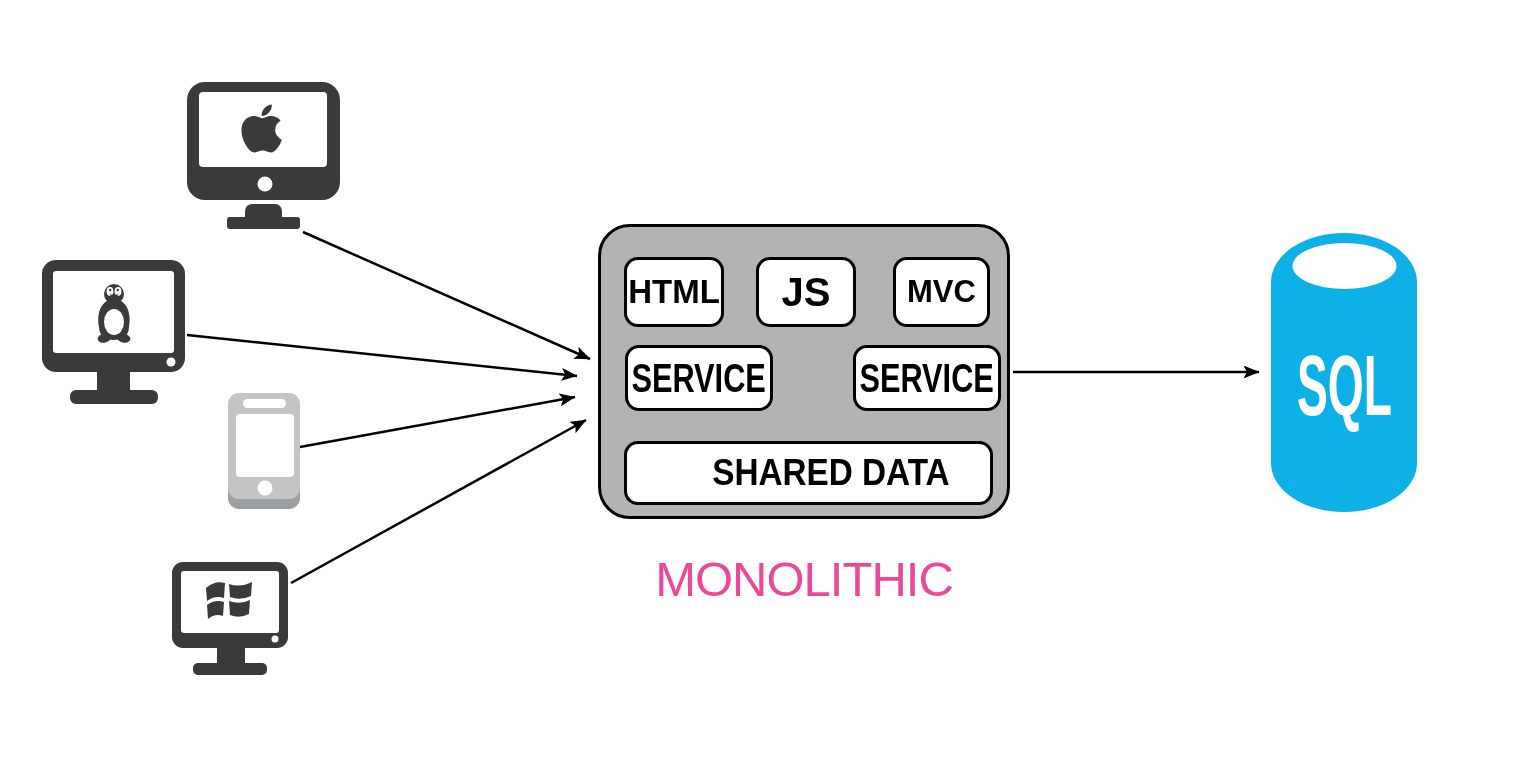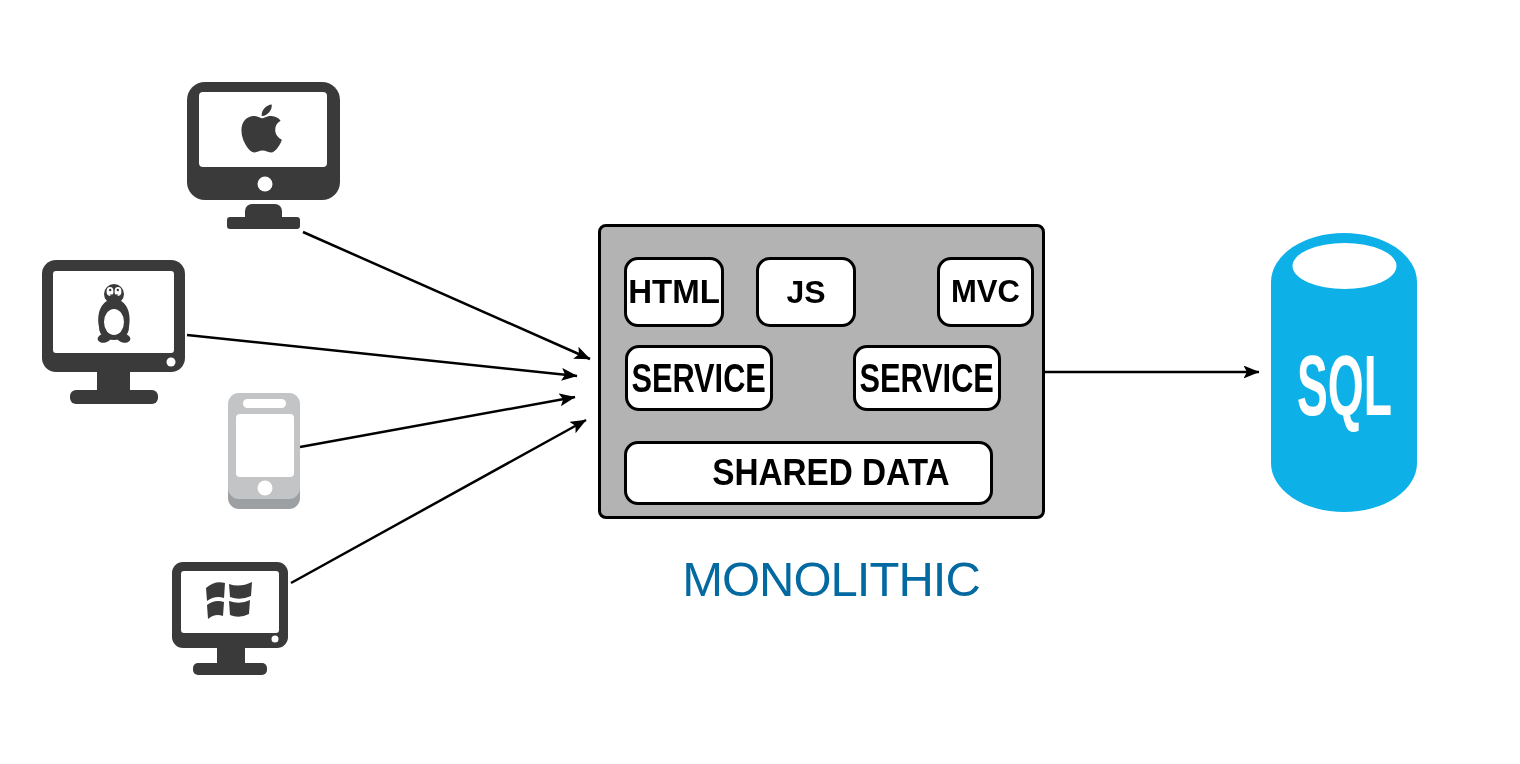--- a/index.html
+++ b/index.html
@@ -9,40 +9,40 @@
   }
   .layer{position:absolute;left:0;top:0;width:1520px;height:764px;}
   .dev{position:absolute;}
   .dev-fill{fill:var(--device,#3a3a3a);}
   .white-fill{fill:#ffffff;}
   .phone-body{fill:var(--phone-body,#c2c4c6);}
   .phone-shadow{fill:var(--phone-shadow,#9da0a3);}
   .db-fill{fill:var(--database-fill,#0db1e8);}
   .arrow-line{stroke:var(--arrow,#000);stroke-width:2.5;fill:none;}
   .monolith{
-    position:absolute;left:598px;top:224px;width:447px;height:295px;
+    position:absolute;left:598px;top:224px;width:412px;height:295px;
     background:var(--monolith-fill,#b3b3b3);
-    border:3.5px solid #000;border-radius:8px;box-sizing:border-box;
+    border:3.5px solid #000;border-radius:32px;box-sizing:border-box;
   }
   .comp{
     position:absolute;background:#fff;border:3px solid #000;border-radius:14px;
     box-sizing:border-box;display:flex;align-items:center;justify-content:center;
     font-weight:bold;color:#000;white-space:nowrap;overflow:visible;
   }
   .comp-html{left:23px;top:30px;width:100px;height:70px;font-size:33px;}
-  .comp-js{left:155px;top:30px;width:100px;height:70px;font-size:32px;}
-  .comp-mvc{left:292px;top:30px;width:97px;height:70px;font-size:31px;margin-left:44px;}
+  .comp-js{left:155px;top:30px;width:100px;height:70px;font-size:40px;}
+  .comp-mvc{left:292px;top:30px;width:97px;height:70px;font-size:31px;}
   .comp-service-left{left:24px;top:118px;width:148px;height:66px;}
   .comp-service-right{left:252px;top:118px;width:148px;height:66px;}
   .comp-shared{left:23px;top:214px;width:369px;height:64px;padding-left:45px;}
   .squeeze-service{font-size:41px;transform:scaleX(.75);display:inline-block;}
   .squeeze-shared{font-size:37px;transform:scaleX(.90);display:inline-block;}
   .caption{
-    position:absolute;left:625px;top:551px;width:412px;text-align:center;
-    font-size:49px;line-height:57px;font-weight:400;color:#0369a1;letter-spacing:-1px;
+    position:absolute;left:598px;top:551px;width:412px;text-align:center;
+    font-size:49px;line-height:57px;font-weight:400;color:#ec4899;letter-spacing:-1px;
   }
   .sql-text{
     font-family:"Liberation Sans",sans-serif;font-weight:bold;fill:#fff;
     font-size:86px;
   }
 </style>
 </head>
 <body>
 
 <div class="canvas">

